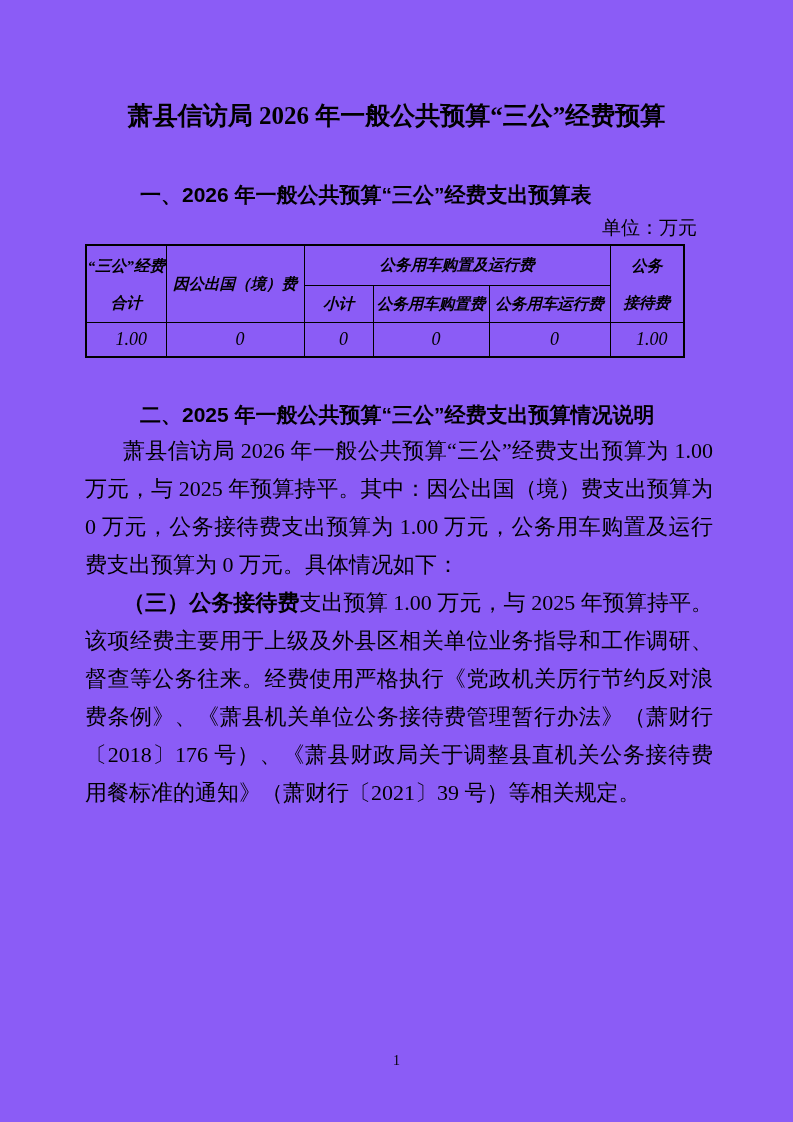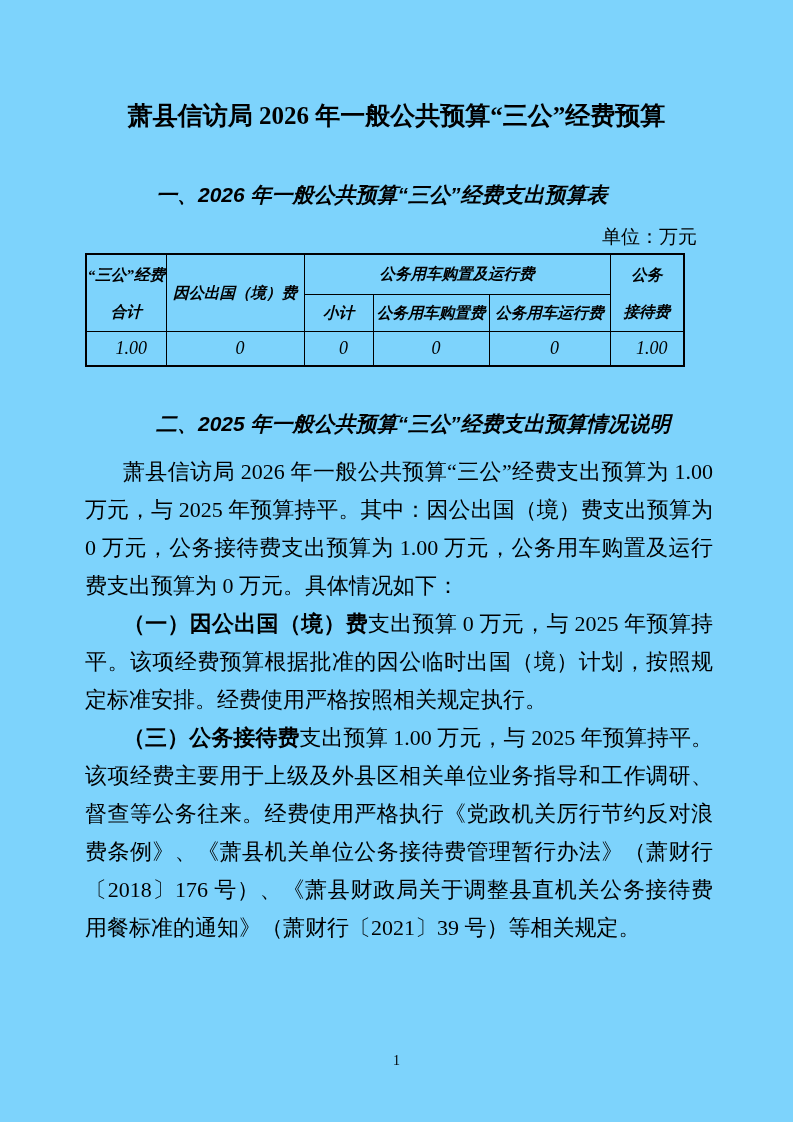--- a/index.html
+++ b/index.html
@@ -1,39 +1,38 @@
 <!DOCTYPE html>
 <html><head>
 <meta charset="utf-8">
 <style>
   html,body { margin:0; padding:0; background:#888; }
   .page {
     position:relative;
     width:793px; height:1122px;
     margin:0 auto;
-    background:#7dd3fc;
+    background:#8b5cf6;
     color:#000;
     font-family:"Liberation Serif","DejaVu Serif",serif;
     overflow:hidden;
   }
   .doc-title {
     margin:0; padding-top:96px;
     text-align:center;
     font-size:25px; font-weight:bold;
     line-height:40px;
     font-family:"Liberation Serif","DejaVu Serif",serif;
   }
   .content { padding:0 80px 0 85px; }
   .sec-heading {
-    margin:16px; margin-top:46px;
+    margin:0; margin-top:46px;
     font-size:21px; font-weight:bold;
     line-height:26px;
     text-indent:55px;
     font-family:"Liberation Sans","DejaVu Sans",sans-serif;
-    font-style:italic;
   }
   .sec-heading.second { margin-top:44px; }
   .unit-label {
     margin-top:7px;
     font-size:19px; line-height:26px;
     text-align:right;
     padding-right:16px;
   }
   table.budget {
     margin-top:3px;
@@ -125,21 +124,20 @@
           <td>0</td>
           <td>1.00</td>
         </tr>
       </tbody>
     </table>
 
     <h2 class="sec-heading second">二、2025 年一般公共预算“三公”经费支出预算情况说明</h2>
 
     <div class="bodytext">
       <p>萧县信访局 2026 年一般公共预算“三公”经费支出预算为 1.00 万元，与 2025 年预算持平。其中：因公出国（境）费支出预算为 0 万元，公务接待费支出预算为 1.00 万元，公务用车购置及运行费支出预算为 0 万元。具体情况如下：</p>
-      <p><b>（一）因公出国（境）费</b><span>支出预算 0 万元，与 2025 年预算持平。该项经费预算根据批准的因公临时出国（境）计划，按照规定标准安排。经费使用严格按照相关规定执行。</span></p>
       <p><b>（三）公务接待费</b><span>支出预算 1.00 万元，与 2025 年预算持平。该项经费主要用于上级及外县区相关单位业务指导和工作调研、督查等公务往来。经费使用严格执行《党政机关厉行节约反对浪费条例》、《萧县机关单位公务接待费管理暂行办法》（萧财行〔2018〕176 号）、《萧县财政局关于调整县直机关公务接待费用餐标准的通知》（萧财行〔2021〕39 号）等相关规定。</span></p>
     </div>
 
   </div>
 
   <div class="page-num">1</div>
 
 </div>
 
 </body></html>

